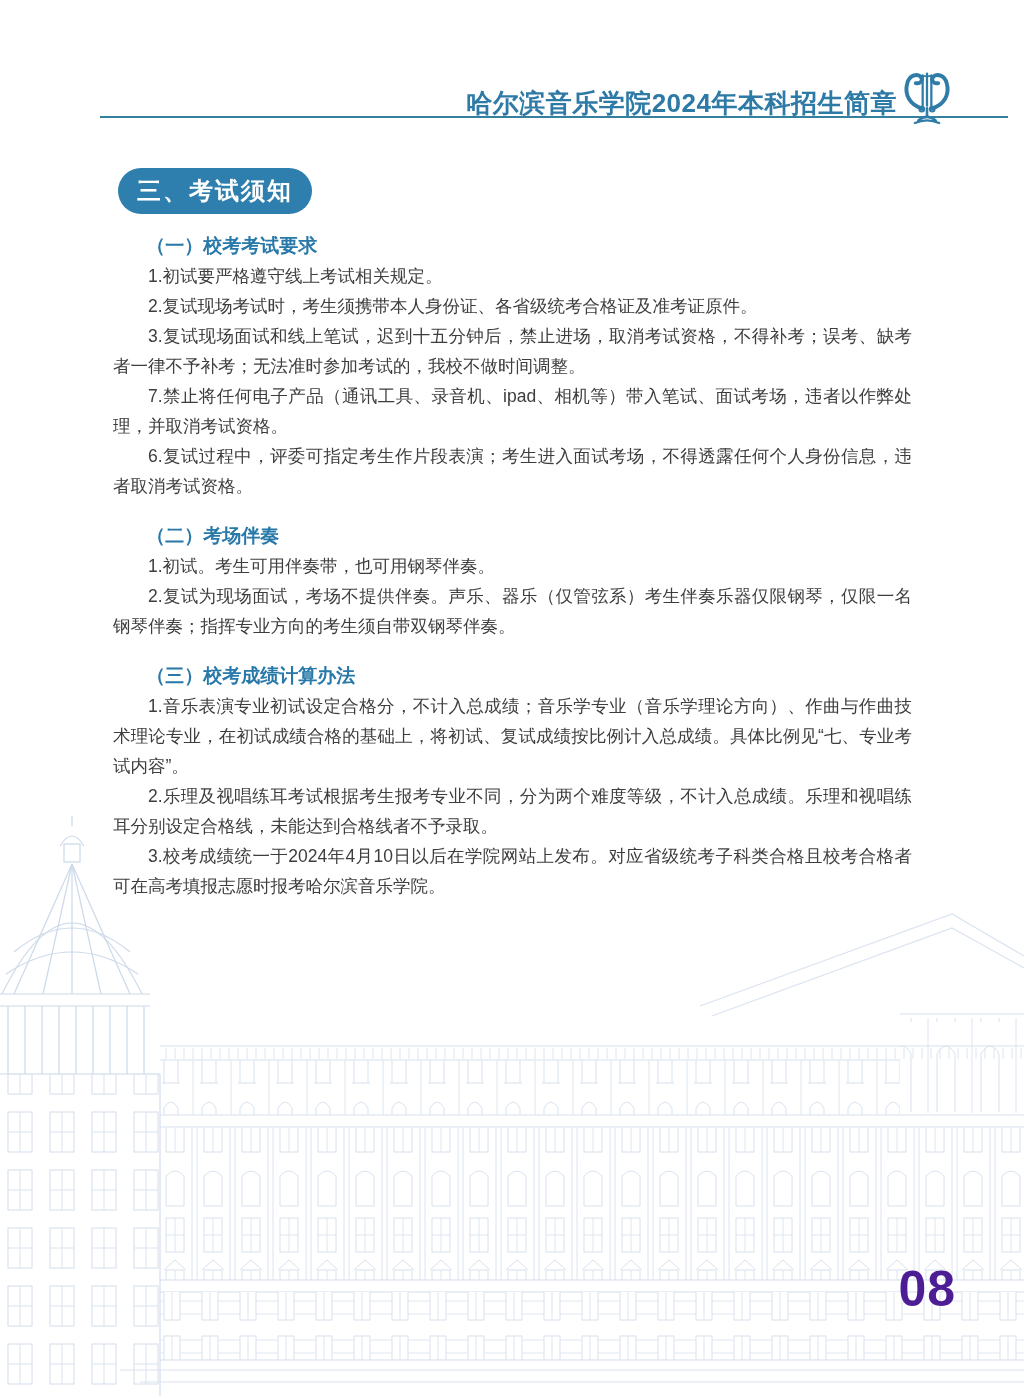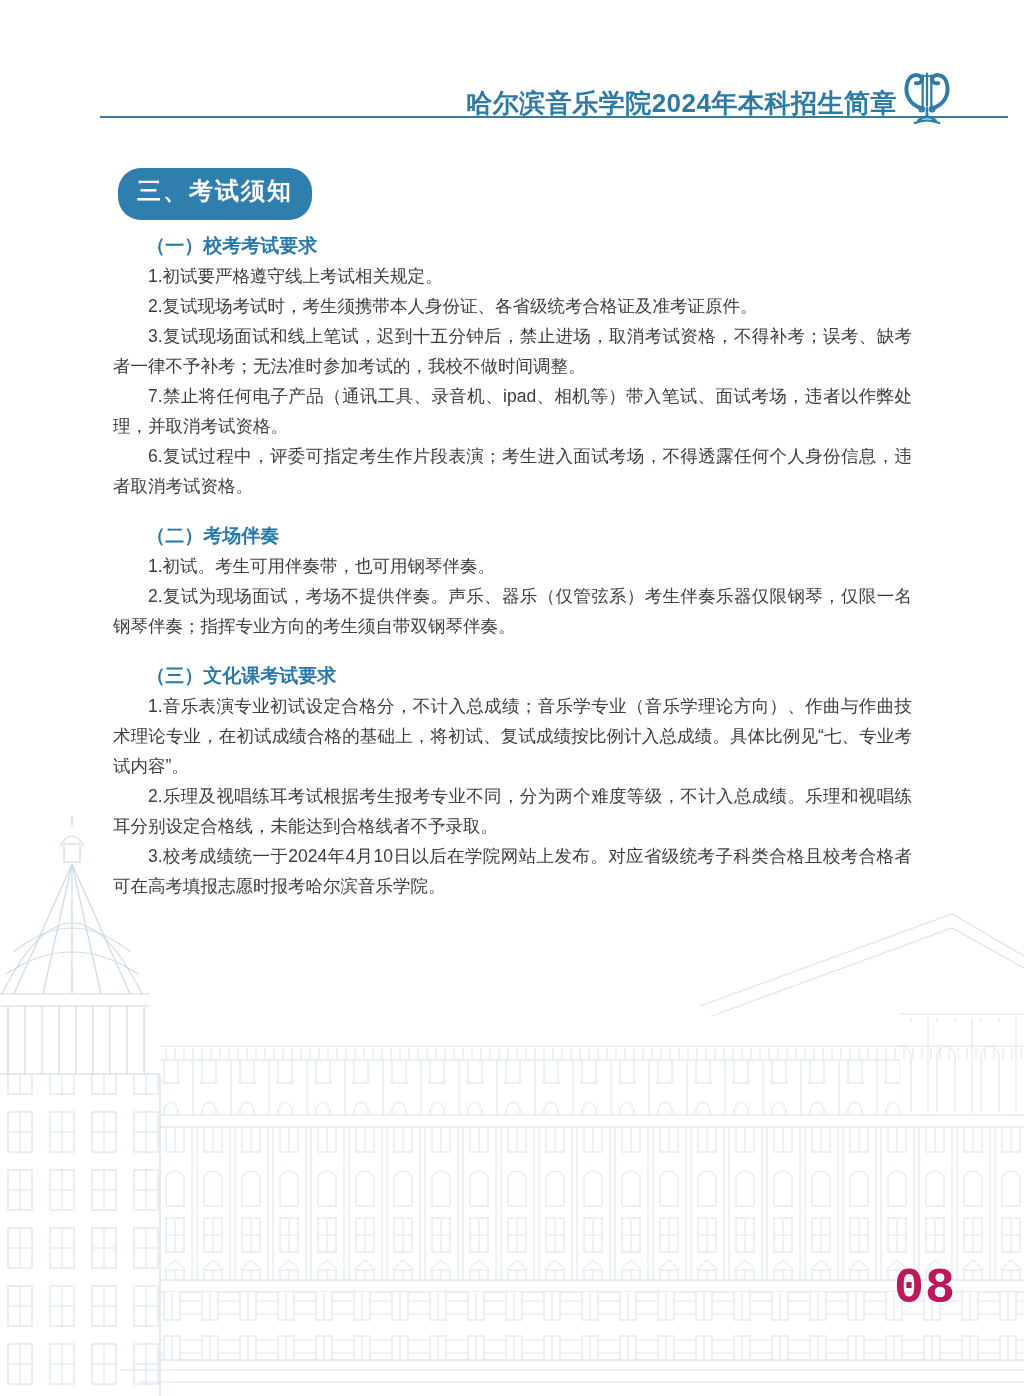--- a/index.html
+++ b/index.html
@@ -38,21 +38,21 @@
     top: 68px;
     left: 901px;
     z-index: 3;
   }
 
   
   .badge {
     position: absolute;
     top: 168px;
     left: 118px;
-    height: 52px;
+    height: 46px;
     line-height: 46px;
     padding: 0 19px;
     background: #2e7fae;
     color: #ffffff;
     font-size: 24px;
     font-weight: bold;
     letter-spacing: 2px;
     border-radius: 23px;
     z-index: 3;
   }
@@ -85,23 +85,22 @@
   }
 
   
   .page-num {
     position: absolute;
     top: 1260px;
     right: 68px;
     font-size: 50px;
     font-weight: 800;
     letter-spacing: 1px;
-    color: #be185d;
-    z-index: 3;
-    font-family: Liberation Mono, monospace;
+    color: #4c1d95;
+    z-index: 3;
   }
 
   
   .watermark {
     position: absolute;
     left: 0;
     bottom: 0;
     z-index: 1;
     pointer-events: none;
   }
@@ -237,21 +236,21 @@
       <p>6.复试过程中，评委可指定考生作片段表演；考生进入面试考场，不得透露任何个人身份信息，违者取消考试资格。</p>
     </section>
 
     <section>
       <h2>（二）考场伴奏</h2>
       <p>1.初试。考生可用伴奏带，也可用钢琴伴奏。</p>
       <p>2.复试为现场面试，考场不提供伴奏。声乐、器乐（仅管弦系）考生伴奏乐器仅限钢琴，仅限一名钢琴伴奏；指挥专业方向的考生须自带双钢琴伴奏。</p>
     </section>
 
     <section>
-      <h2>（三）文化课考试要求</h2>
+      <h2>（三）校考成绩计算办法</h2>
       <p>1.音乐表演专业初试设定合格分，不计入总成绩；音乐学专业（音乐学理论方向）、作曲与作曲技术理论专业，在初试成绩合格的基础上，将初试、复试成绩按比例计入总成绩。具体比例见“七、专业考试内容”。</p>
       <p>2.乐理及视唱练耳考试根据考生报考专业不同，分为两个难度等级，不计入总成绩。乐理和视唱练耳分别设定合格线，未能达到合格线者不予录取。</p>
       <p>3.校考成绩统一于2024年4月10日以后在学院网站上发布。对应省级统考子科类合格且校考合格者可在高考填报志愿时报考哈尔滨音乐学院。</p>
     </section>
 
 
   </main>
 
   <div class="page-num">08</div>
 

